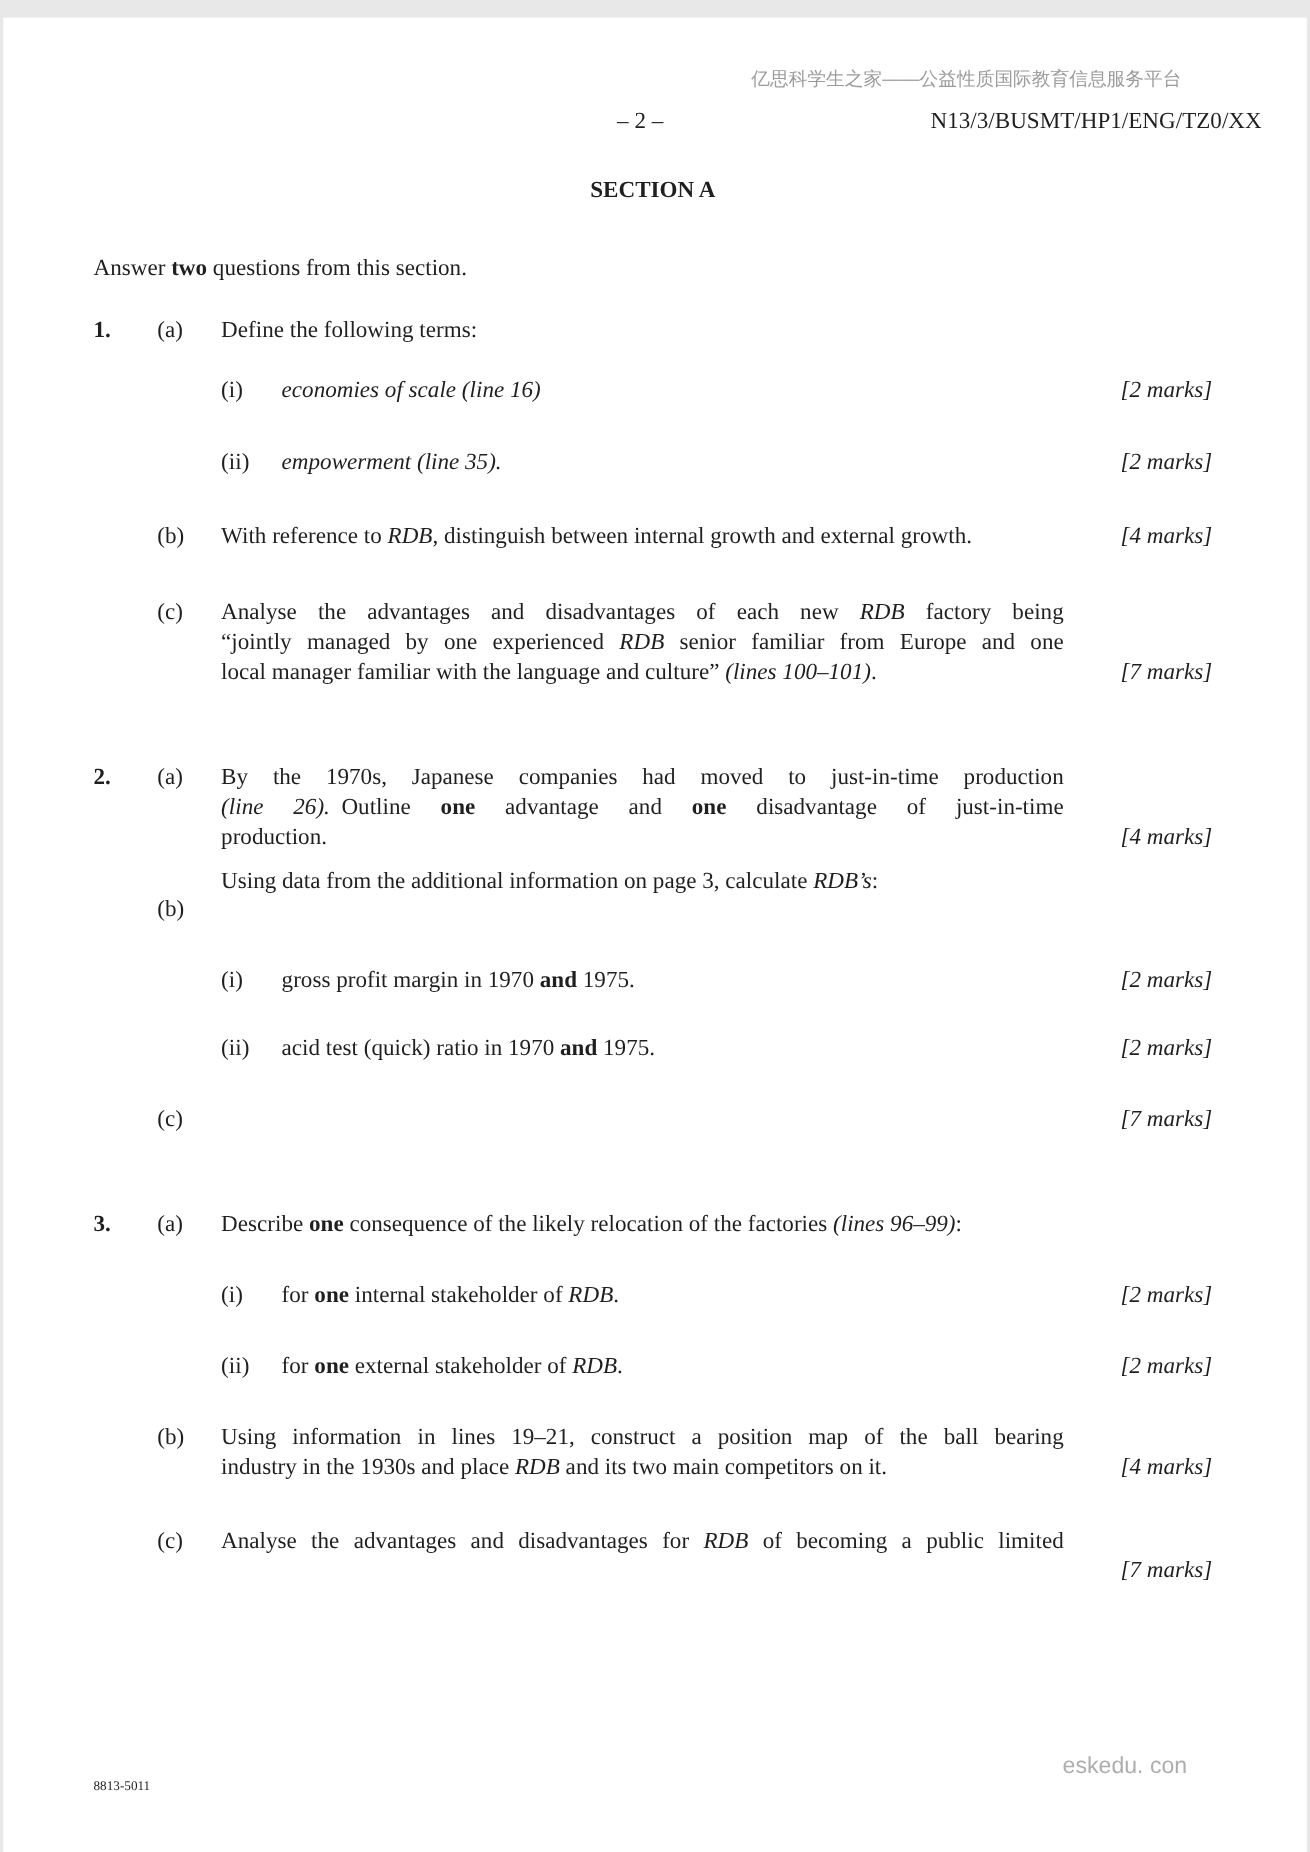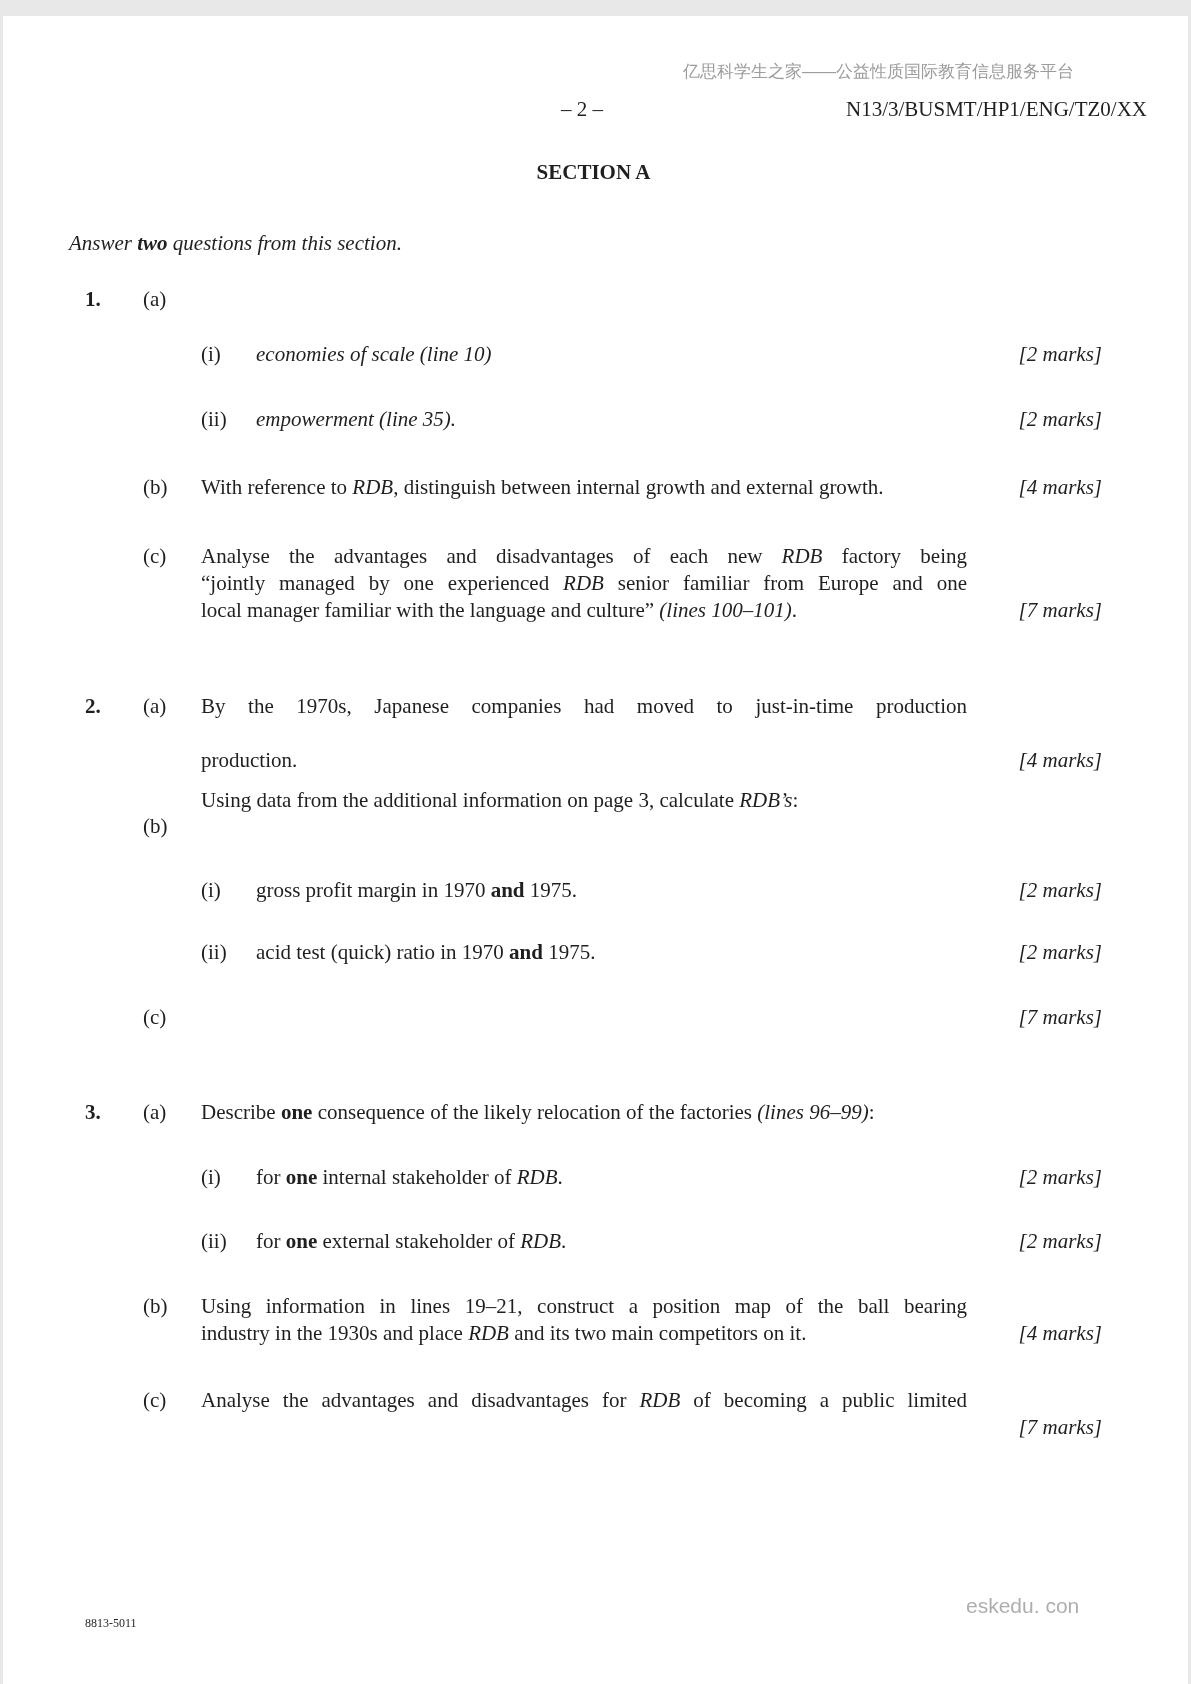--- a/index.html
+++ b/index.html
@@ -25,63 +25,65 @@
   .b{font-weight:bold;}
   .i{font-style:italic;}
   .watermark-cn{
     left:680px;top:46px;
     font-family:"Liberation Sans","DejaVu Sans",sans-serif;
     font-size:17px;line-height:20px;color:#9c9c9c;
   }
   .pageno{left:558px;top:80px;}
   .papercode{right:41px;top:80px;}
   .section-title{left:82px;right:86px;top:143px;text-align:center;font-weight:bold;}
-  .instruction{left:66px;top:214px;font-style:italic;}
+  .instruction{left:82px;top:214px;}
   .footer-id{left:82px;top:1594px;font-size:12px;}
   .footer-wm{
     left:963px;top:1576px;
     font-family:"Liberation Sans","DejaVu Sans",sans-serif;
     font-size:21px;color:#aeaeae;
   }
 </style>
 </head>
 <body>
 
 <div class="page">
 
   <div class="abs watermark-cn">亿思科学生之家——公益性质国际教育信息服务平台</div>
   <div class="abs pageno">– 2 –</div>
   <div class="abs papercode">N13/3/BUSMT/HP1/ENG/TZ0/XX</div>
   <div class="abs section-title">SECTION A</div>
   <div class="abs instruction"><span>Answer </span><span class="b">two</span><span> questions from this section.</span></div>
 
   <div class="abs qnum" style="top:270px">1.</div>
   <div class="abs plabel" style="top:270px">(a)</div>
+  <div class="abs ptext" style="top:270px"><span>Define the following terms:</span></div>
 
   <div class="abs slabel" style="top:325px">(i)</div>
-  <div class="abs stext" style="top:325px"><span class="i">economies of scale (line 10)</span></div>
+  <div class="abs stext" style="top:325px"><span class="i">economies of scale (line 16)</span></div>
   <div class="abs marks" style="top:325px">[2 marks]</div>
 
   <div class="abs slabel" style="top:390px">(ii)</div>
   <div class="abs stext" style="top:390px"><span class="i">empowerment (line 35).</span></div>
   <div class="abs marks" style="top:390px">[2 marks]</div>
 
   <div class="abs plabel" style="top:458px">(b)</div>
   <div class="abs ptext" style="top:458px"><span>With reference to </span><span class="i">RDB</span><span>, distinguish between internal growth and external growth.</span></div>
   <div class="abs marks" style="top:458px">[4 marks]</div>
 
   <div class="abs plabel" style="top:527px">(c)</div>
   <div class="abs ptext just" style="top:527px"><span>Analyse the advantages and disadvantages of each new </span><span class="i">RDB</span><span> factory being</span></div>
   <div class="abs ptext just" style="top:554px"><span>“jointly managed by one experienced </span><span class="i">RDB</span><span> senior familiar from Europe and one</span></div>
   <div class="abs ptext" style="top:581px"><span>local manager familiar with the language and culture” </span><span class="i">(lines 100–101)</span><span>.</span></div>
   <div class="abs marks" style="top:581px">[7 marks]</div>
 
   <div class="abs qnum" style="top:677px">2.</div>
   <div class="abs plabel" style="top:677px">(a)</div>
   <div class="abs ptext just" style="top:677px"><span>By the 1970s, Japanese companies had moved to just-in-time production</span></div>
+  <div class="abs ptext just" style="top:704px"><span class="i">(line 26).</span><span> Outline </span><span class="b">one</span><span> advantage and </span><span class="b">one</span><span> disadvantage of just-in-time</span></div>
   <div class="abs ptext" style="top:731px"><span>production.</span></div>
   <div class="abs marks" style="top:731px">[4 marks]</div>
 
   <div class="abs plabel" style="top:797px">(b)</div>
   <div class="abs ptext" style="top:771px"><span>Using data from the additional information on page 3, calculate </span><span class="i">RDB’s</span><span>:</span></div>
 
   <div class="abs slabel" style="top:861px">(i)</div>
   <div class="abs stext" style="top:861px"><span>gross profit margin in 1970 </span><span class="b">and</span><span> 1975.</span></div>
   <div class="abs marks" style="top:861px">[2 marks]</div>
 

